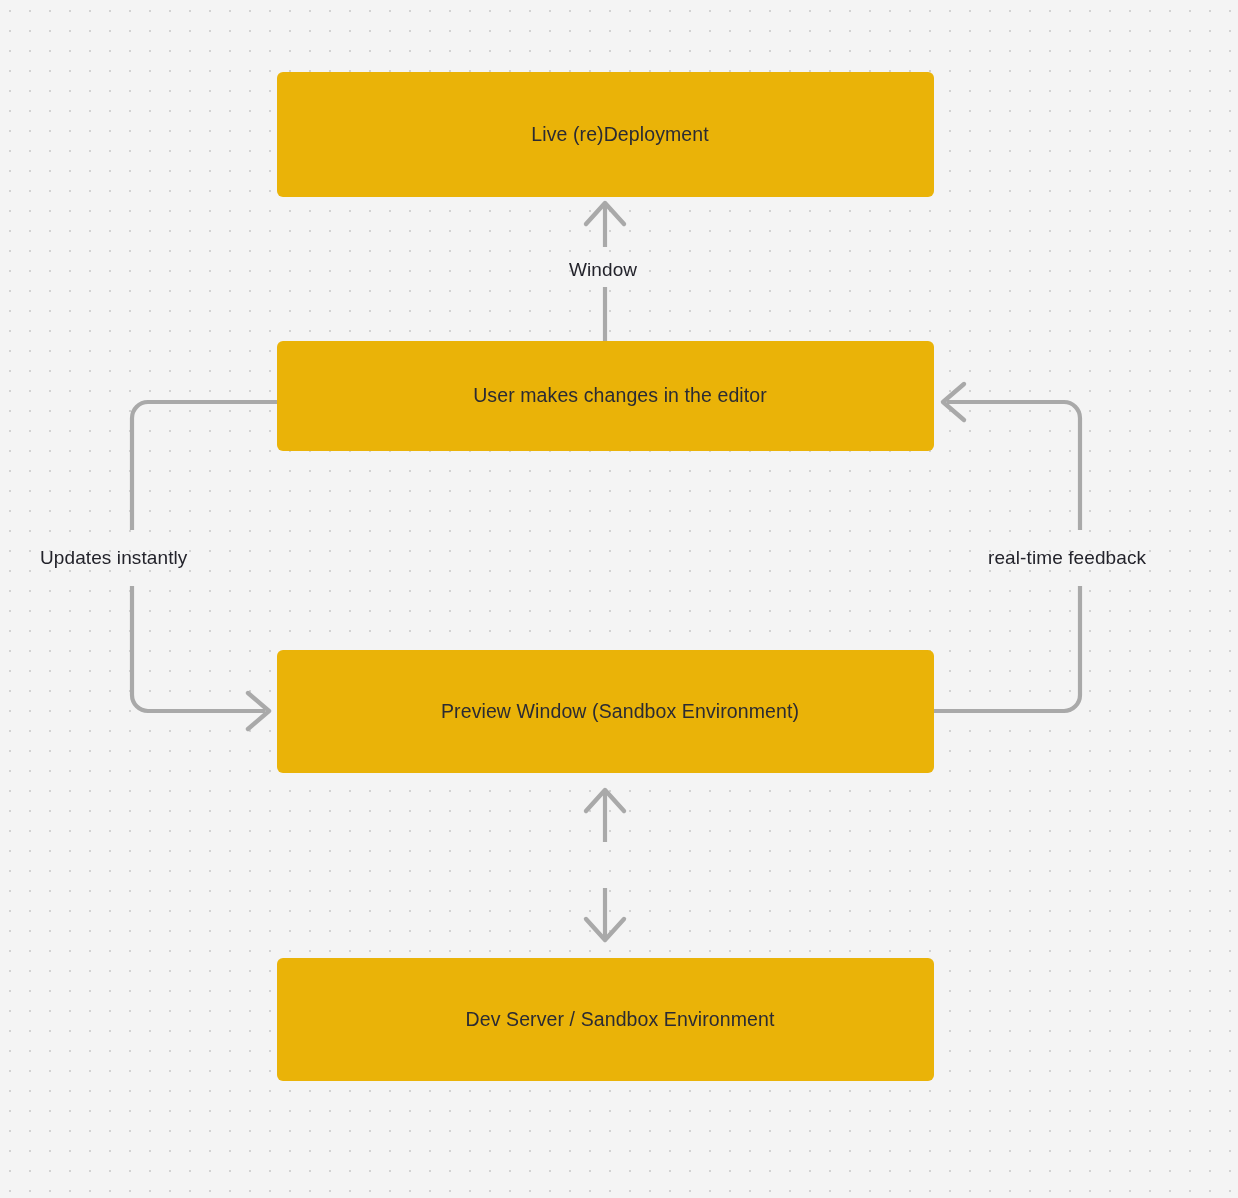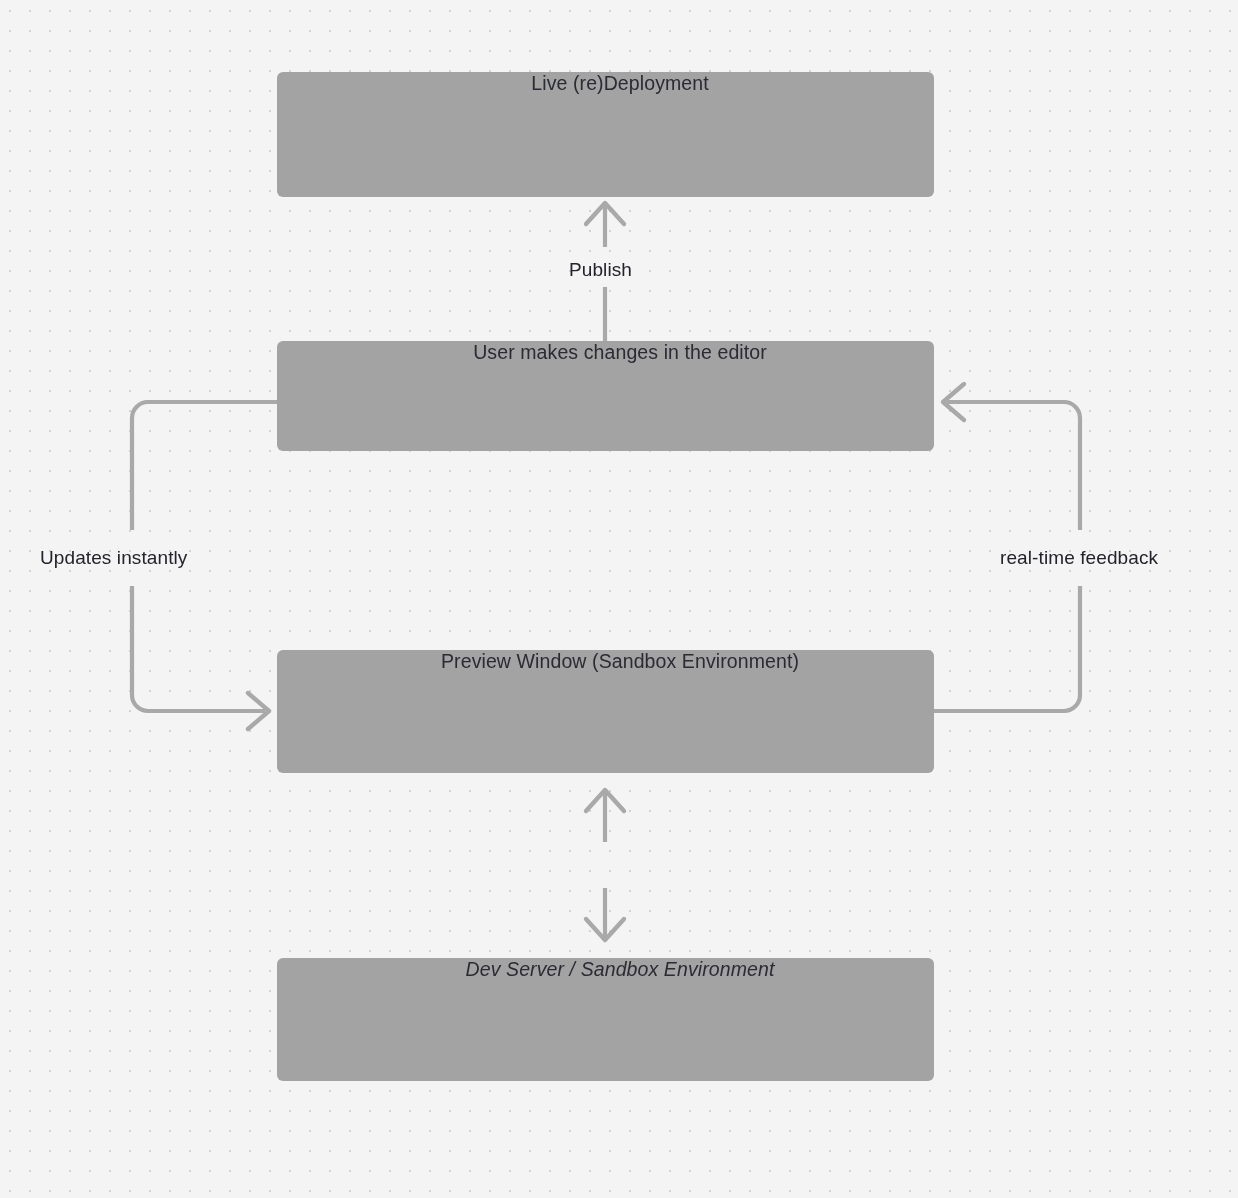--- a/index.html
+++ b/index.html
@@ -19,52 +19,52 @@
   }
   #canvas {
     position: absolute;
     left: 0;
     top: 0;
     width: 1238px;
     height: 1198px;
   }
   .node {
     position: absolute;
-    background: #a3a3a3;
+    background: #eab308;
     border-radius: 6px;
     display: flex;
-    align-items: flex-start;
+    align-items: center;
     justify-content: center;
     box-sizing: border-box;
     padding-left: 29px;
   }
   .node-label {
     font-size: 19.5px;
     color: #2b2b33;
     letter-spacing: 0.1px;
     text-align: center;
     line-height: 1.2;
     white-space: nowrap;
   }
   #node-live     { left: 277px; top: 72px;  width: 657px; height: 125px; }
   #node-user     { left: 277px; top: 341px; width: 657px; height: 110px; }
   #node-preview  { left: 277px; top: 650px; width: 657px; height: 123px; }
-  #node-dev      { left: 277px; top: 958px; width: 657px; height: 123px; font-style: italic; }
+  #node-dev      { left: 277px; top: 958px; width: 657px; height: 123px; }
 
   .edge-label {
     position: absolute;
     font-size: 19px;
     color: #23232b;
     letter-spacing: 0.1px;
     white-space: nowrap;
     line-height: 1;
   }
   #label-publish   { left: 569px;  top: 260px; }
   #label-updates   { left: 40px;   top: 548px; }
-  #label-realtime  { left: 988px;  top: 548px; margin-left: 12px; }
+  #label-realtime  { left: 988px;  top: 548px; }
   #label-spun      { left: 416px;  top: 857px; }
 
   svg.edges {
     position: absolute;
     left: 0;
     top: 0;
     width: 1238px;
     height: 1198px;
     pointer-events: none;
   }
@@ -123,17 +123,17 @@
   </div>
 
   <div class="node" id="node-preview">
     <span class="node-label">Preview Window (Sandbox Environment)</span>
   </div>
 
   <div class="node" id="node-dev">
     <span class="node-label">Dev Server / Sandbox Environment</span>
   </div>
 
-  <div class="edge-label" id="label-publish">Publish</div>
+  <div class="edge-label" id="label-publish">Window</div>
   <div class="edge-label" id="label-updates">Updates instantly</div>
   <div class="edge-label" id="label-realtime">real-time feedback</div>
 
 </div>
 
 </body></html>

